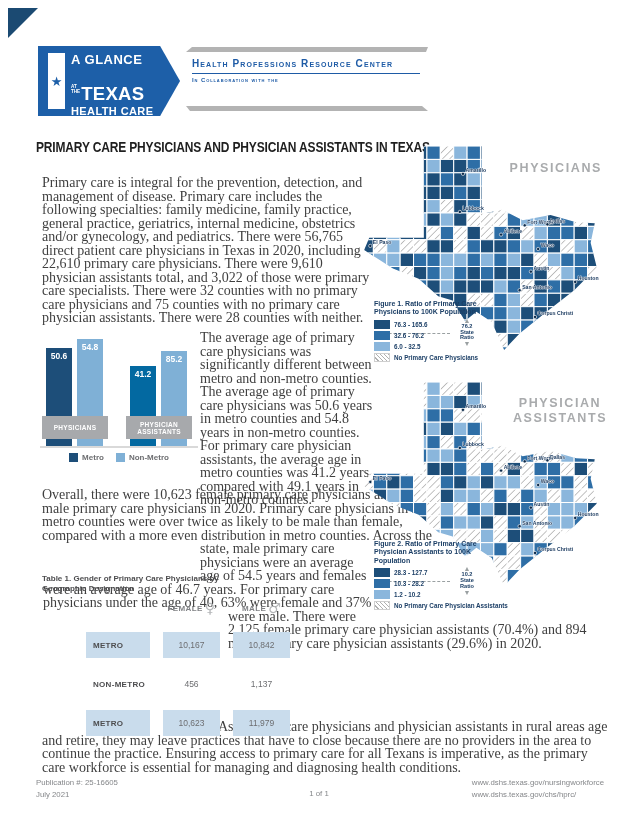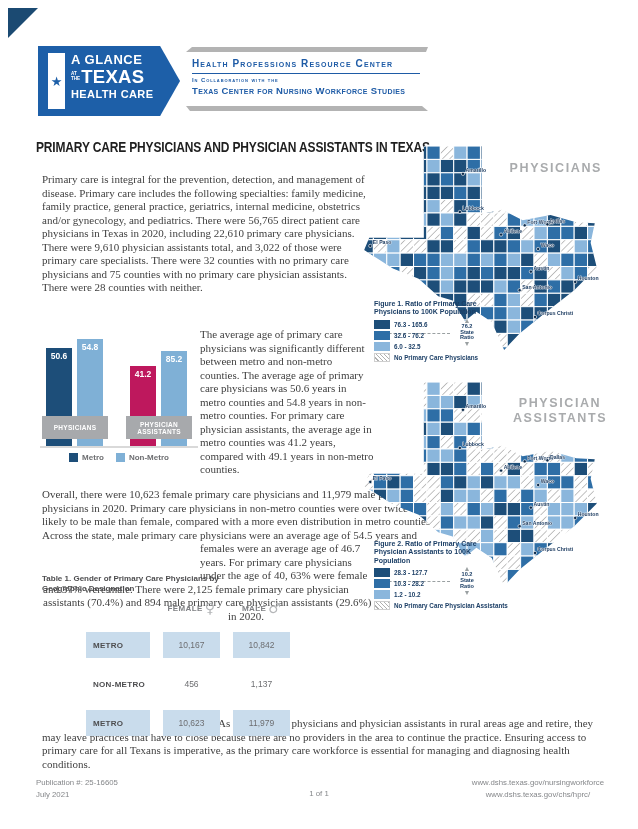--- a/index.html
+++ b/index.html
@@ -12,42 +12,42 @@
           clip-path:polygon(0 0,100% 0,0 100%);}
 
   
   .logo{position:absolute;left:38px;top:46px;width:142px;height:70px;background:#1d5fa8;
         clip-path:polygon(0 0,86% 0,100% 50%,86% 100%,0 100%);box-shadow:2px 2px 0 #d7d7d7;}
   .logo .stripe{position:absolute;left:10px;top:7px;bottom:7px;width:17px;background:#fff;}
   .logo .star{position:absolute;left:10px;top:50%;width:17px;transform:translateY(-50%);
         color:#1d5fa8;font-size:13px;text-align:center;line-height:13px;}
   .logo .txt{position:absolute;left:33px;top:7px;color:#fff;line-height:1;}
   .logo .l1{font-weight:bold;font-size:13px;letter-spacing:.5px;}
-  .logo .row{display:flex;align-items:center;margin-top:2px;}
+  .logo .row{display:flex;align-items:flex-start;margin-top:19px;}
   .logo .atthe{font-size:4.6px;font-weight:bold;line-height:4.8px;margin-right:1px;margin-bottom:1px;white-space:pre-line;}
   .logo .texas{font-weight:bold;font-size:18.5px;letter-spacing:.3px;}
   .logo .l3{font-weight:bold;font-size:11px;letter-spacing:.4px;margin-top:2px;}
   .logo .l4{font-weight:bold;font-style:italic;font-size:12px;letter-spacing:.6px;margin-top:20px;}
 
   .hdr-right{position:absolute;left:186px;top:47px;width:242px;height:80px;}
   .hdr-bar{position:absolute;left:0;right:0;height:5px;background:#b3b3b3;}
   .hdr-bar.top{top:0;clip-path:polygon(6px 0,100% 0,calc(100% - 2px) 100%,0 100%);}
   .hdr-bar.bot{top:59px;clip-path:polygon(0 0,calc(100% - 6px) 0,100% 100%,4px 100%);}
   .org1{position:absolute;top:11px;left:6px;right:0;color:#1e5ba6;font-weight:bold;font-size:10px;
         font-variant:small-caps;letter-spacing:1.1px;}
   .hdr-rule{position:absolute;top:26px;left:6px;width:228px;border-top:1.5px solid #1e5ba6;}
   .collab{position:absolute;top:30px;left:6px;color:#1e5ba6;font-weight:bold;font-size:6px;
         font-variant:small-caps;letter-spacing:.9px;}
   .org2{position:absolute;top:38px;left:6px;color:#1e5ba6;font-weight:bold;font-size:9.5px;
         font-variant:small-caps;letter-spacing:.35px;}
 
   
   .doc-title{position:absolute;left:36px;top:138px;margin:0;color:#1f1f1f;font-size:15px;
         font-weight:bold;letter-spacing:-.2px;transform:scaleX(.8);transform-origin:left;white-space:nowrap;}
-  .body-text{font-family:"Liberation Serif","DejaVu Serif",serif;font-size:11px;line-height:13.5px;color:#3f3f3f;}
+  .body-text{font-family:"Liberation Serif","DejaVu Serif",serif;font-size:14px;line-height:13.5px;color:#3f3f3f;}
   .p1{position:absolute;left:42px;top:162px;width:330px;}
   .p2{position:absolute;left:200px;top:317px;width:174px;}
   .p3{position:absolute;left:42px;top:488px;width:568px;}
   .p3 .spL1{float:left;width:158px;height:27px;}
   .p3 .spL2{float:left;clear:left;width:1px;height:40px;}
   .p3 .spL3{float:left;clear:left;width:186px;height:136px;}
   .p3 .spR1{float:right;width:166px;height:57px;}
   .p3 .spR2{float:right;clear:right;width:236px;height:71px;}
   .p4{position:absolute;left:42px;top:706px;width:570px;text-indent:176px;}
 
@@ -96,21 +96,21 @@
   .tcell{height:26px;display:flex;align-items:center;justify-content:center;
         font-size:8.5px;color:#6d6e71;}
   .tcell.hdr{height:22px;background:none;color:#808285;font-weight:bold;font-size:8px;letter-spacing:.4px;}
   .tcell.lbl{justify-content:flex-start;padding-left:7px;font-weight:bold;font-size:8px;color:#4d4d4f;letter-spacing:.3px;}
   .tcell.blue{background:#c9dcec;}
   .gsym{font-family:"DejaVu Sans",sans-serif;font-size:14px;color:#b4b6b8;font-weight:normal;margin-left:2px;}
 
   
   .footer-left{position:absolute;left:36px;top:777px;color:#85878a;font-size:7.8px;line-height:12px;}
   .footer-page{position:absolute;left:0;right:0;top:789px;text-align:center;color:#85878a;font-size:7.8px;}
-  .footer-right{position:absolute;right:34px;top:777px;text-align:center;color:#85878a;font-size:7.8px;line-height:12px;}
+  .footer-right{position:absolute;right:34px;top:777px;text-align:left;color:#85878a;font-size:7.8px;line-height:12px;}
 </style>
 </head>
 <body>
 
 <div class="page" data-interactable="false">
 
   <div class="corner" data-interactable="false"></div>
 
   <div class="logo" data-interactable="false">
     <div class="stripe" data-interactable="false"></div>
@@ -125,21 +125,20 @@
       <div class="l3" data-interactable="false">HEALTH CARE</div>
       <div class="l4" data-interactable="false">WORKFORCE</div>
     </div>
   </div>
 
   <div class="hdr-right" data-interactable="false">
     <div class="hdr-bar top" data-interactable="false"></div>
     <div class="org1" data-interactable="false">Health Professions Resource Center</div>
     <div class="hdr-rule" data-interactable="false"></div>
     <div class="collab" data-interactable="false">In Collaboration with the</div>
-    <div class="org2" data-interactable="false">Texas Center for Nursing Workforce Studies</div>
     <div class="hdr-bar bot" data-interactable="false"></div>
   </div>
 
   <h1 class="doc-title" data-interactable="false">PRIMARY CARE PHYSICIANS AND PHYSICIAN ASSISTANTS IN TEXAS</h1>
 
   <p class="p1 body-text" data-interactable="false"><span data-interactable="false">Primary care is integral for the prevention, detection, and management of disease. Primary care includes the following specialties: family medicine, family practice, general practice, geriatrics, internal medicine, obstetrics and/or gynecology, and pediatrics. There were 56,765 direct patient care physicians in Texas in 2020, including 22,610 primary care physicians. There were 9,610 physician assistants total, and 3,022 of those were primary care specialists. There were 32 counties with no primary care physicians and 75 counties with no primary care physician assistants. There were 28 counties with neither.</span></p>
   <p class="p2 body-text" data-interactable="false"><span data-interactable="false">The average age of primary care physicians was significantly different between metro and non-metro counties. The average age of primary care physicians was 50.6 years in metro counties and 54.8 years in non-metro counties. For primary care physician assistants, the average age in metro counties was 41.2 years, compared with 49.1 years in non-metro counties.</span></p>
 
   <div class="p3 body-text" data-interactable="false">
     <span class="spR1" data-interactable="false"></span>
@@ -157,21 +156,21 @@
         <div class="cgroup g0" data-interactable="false">
           <div class="cbar" data-interactable="false" style="left: 4px; height: 98.4px; background: rgb(29, 78, 121);">
             <span class="val" data-interactable="false">50.6</span>
           </div>
           <div class="cbar" data-interactable="false" style="left: 35px; height: 106.6px; background: rgb(127, 176, 214);">
             <span class="val" data-interactable="false">54.8</span>
           </div>
           <div class="cband" data-interactable="false">PHYSICIANS</div>
         </div>
         <div class="cgroup g1" data-interactable="false">
-          <div class="cbar" data-interactable="false" style="left: 4px; height: 80.2px; background: #be185d;">
+          <div class="cbar" data-interactable="false" style="left: 4px; height: 80.2px; background: #0369a1;">
             <span class="val" data-interactable="false">41.2</span>
           </div>
           <div class="cbar" data-interactable="false" style="left: 35px; height: 95.5px; background: rgb(127, 176, 214);">
             <span class="val" data-interactable="false">85.2</span>
           </div>
           <div class="cband" data-interactable="false">PHYSICIAN ASSISTANTS</div>
         </div>
       </div>
     <div class="chart-legend" id="chart-legend" data-interactable="false">
         <div class="item" data-interactable="false">

